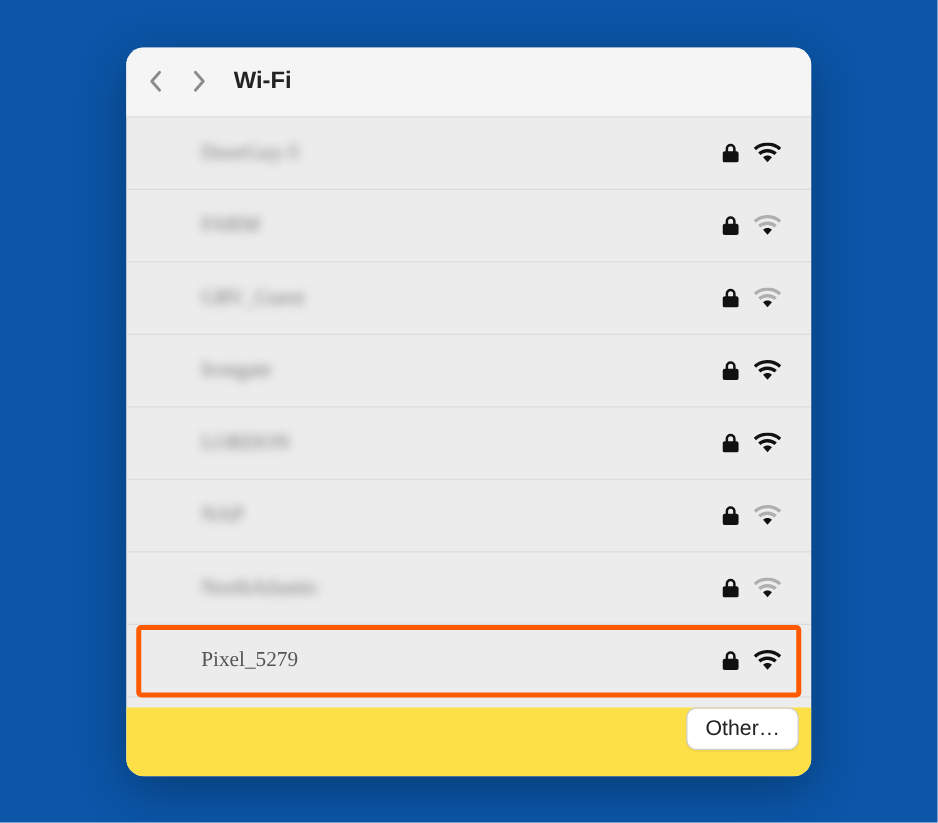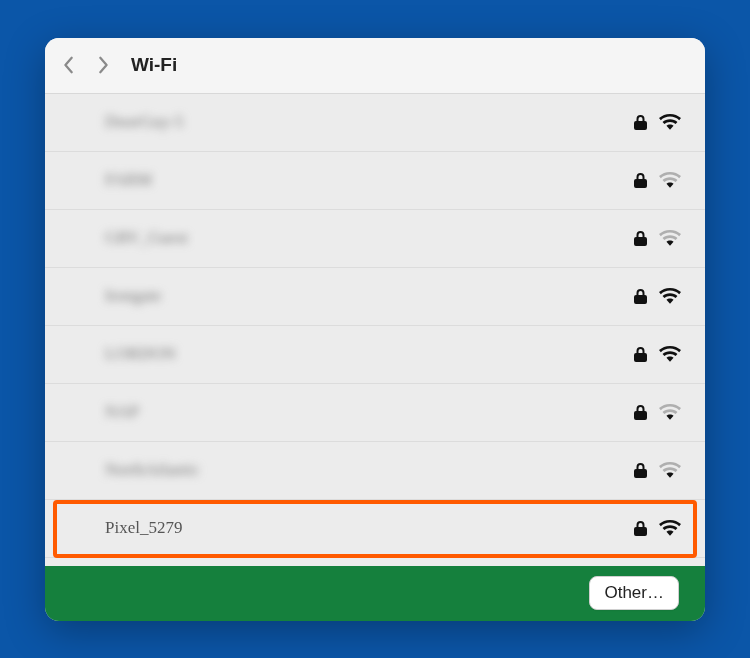--- a/index.html
+++ b/index.html
@@ -7,21 +7,21 @@
       width: 750px;
       height: 658px;
       background: #0b56a8;
       font-family: -apple-system, BlinkMacSystemFont, "Segoe UI", sans-serif;
       display: flex;
       align-items: center;
       justify-content: center;
       overflow: hidden;
     }
     .window {
-      width: 660px;
+      width: 548px;
       height: 583px;
       background: #ececec;
       border-radius: 14px;
       box-shadow: 0 10px 40px rgba(0,0,0,0.3);
       display: flex;
       flex-direction: column;
       overflow: hidden;
       position: relative;
     }
     .titlebar {
@@ -93,24 +93,24 @@
       right: 8px;
       top: 0;
       bottom: -1px;
       border: 4px solid #ff5a00;
       border-radius: 4px;
       pointer-events: none;
     }
     .footer {
       height: 55px;
       display: flex;
-      align-items: center;
+      align-items: flex-start;
       justify-content: flex-end;
-      padding: 0 26px;
-      background: #15803d;
+      padding: 0 10px;
+      background: #fde047;
     }
     .other-btn {
       background: #ffffff;
       border: 1px solid #cfcfcf;
       border-radius: 8px;
       padding: 6px 14px;
       font-size: 17px;
       color: #222;
       cursor: default;
       box-shadow: 0 1px 1px rgba(0,0,0,0.05);

